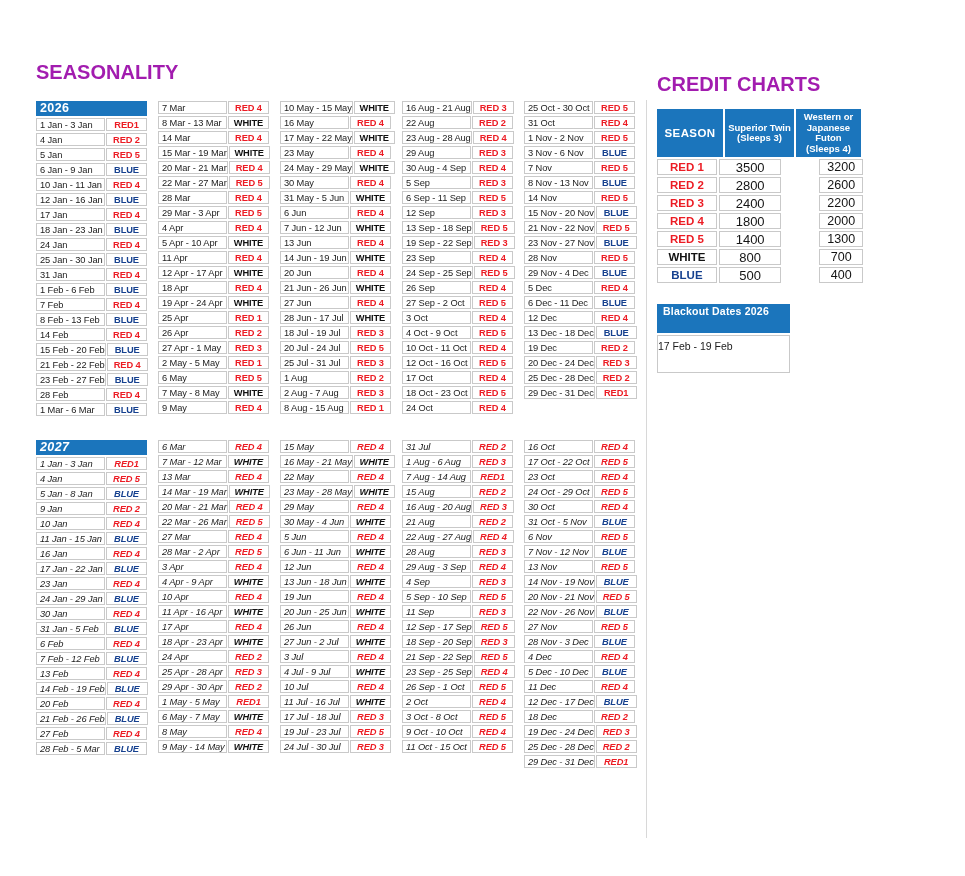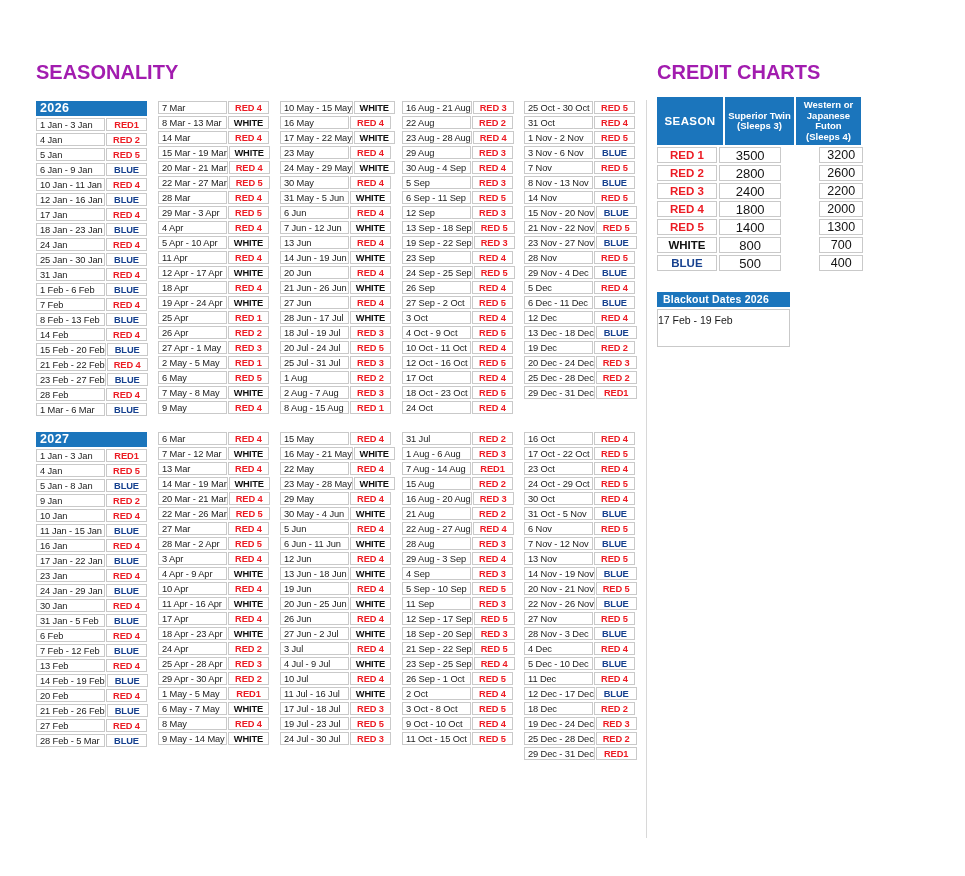--- a/index.html
+++ b/index.html
@@ -7,60 +7,60 @@
     font-family:"Liberation Sans", sans-serif; overflow:hidden; }
   .page { position:relative; width:965px; height:876px; background:#fff; }
 
   .page-title { font-size:20px; line-height:24px; font-weight:bold;
     letter-spacing:0px; color:#a21caf; }
 
   
   .seasonality { position:absolute; left:36px; top:60px; width:602px; }
   .year-block { display:flex; gap:11px; align-items:flex-start; }
   #yb0 { margin-top:17px; }
-  #yb1 { margin-top:16px; }
+  #yb1 { margin-top:24px;font-style:italic; }
 
   .scol { width:111px; flex:0 0 111px; display:flex; flex-direction:column; gap:2px; }
   .year-hdr { background:var(--c-blue,#1B75BC); color:#fff; font-weight:bold;
     font-size:12.5px; height:15px; line-height:15px; padding-left:4px; letter-spacing:.4px; }
   .srow { display:flex; gap:1px; height:13px; }
   .cell { box-sizing:border-box; border:1px solid var(--c-border,#C9C9C9);
     background:#fff; display:flex; align-items:center; }
   .date { flex:1 1 auto; padding-left:3px; font-size:9.3px; letter-spacing:-0.1px;
     white-space:nowrap; color:#1b1b1b; }
   .season { flex:0 0 41px; width:41px; justify-content:center;
     font-size:9.3px; font-weight:bold; letter-spacing:-0.1px; }
   .sn-red   { color:var(--c-red,#EC1C24); }
   .sn-blue  { color:var(--c-navy,#16418F); }
   .sn-white { color:#121212; }
 
   
   .divider { position:absolute; left:646px; top:100px; width:1px; height:738px;
     background:#d8d8d8; }
 
   
-  .credit-section { position:absolute; left:657px; top:60px; width:280px; }
+  .credit-section { position:absolute; left:657px; top:72px; width:280px; }
   .credit-table { margin-top:13px; display:flex; flex-direction:column; gap:2px; width:206px; }
   .ct-hrow { display:flex; gap:2px; height:48px; }
   .ct-hcell { background:var(--c-blue,#1B75BC); color:#fff; font-weight:bold;
     text-align:center; display:flex; align-items:center; justify-content:center;
     white-space:pre-line; font-size:9.5px; line-height:10.5px; }
   .hc0 { width:66px; font-size:11.5px; letter-spacing:.4px; }
   .hc1 { width:69px; }
   .hc2 { width:65px; }
   .ct-row { display:flex; gap:2px; height:16px; }
   .ct-cell { box-sizing:border-box; border:1px solid var(--c-border,#C9C9C9);
     background:#fff; display:flex; align-items:center; justify-content:center; }
   .c0 { width:66px; font-weight:bold; font-size:11.5px; }
   .c1 { width:69px; font-size:13px; color:#141414; }
   .c2 { width:48px; font-size:12.5px; color:#141414;margin-left:36px; }
 
   .blackout { margin-top:21px; width:133px; }
   .blackout-hdr { background:var(--c-blue,#1B75BC); color:#fff; font-weight:bold;
-    font-size:10.5px; height:15px; line-height:15px; padding-left:6px; letter-spacing:.2px; }
+    font-size:10.5px; height:29px; line-height:15px; padding-left:6px; letter-spacing:.2px; }
   .blackout-val { box-sizing:border-box; border:1px solid var(--c-border,#C9C9C9);
     font-size:10.5px; height:38px; line-height:20px; margin-top:2px;
     color:#1b1b1b; background:#fff; }
 </style>
 </head>
 <body>
 
 <div class="page">
 
   <section class="seasonality">

